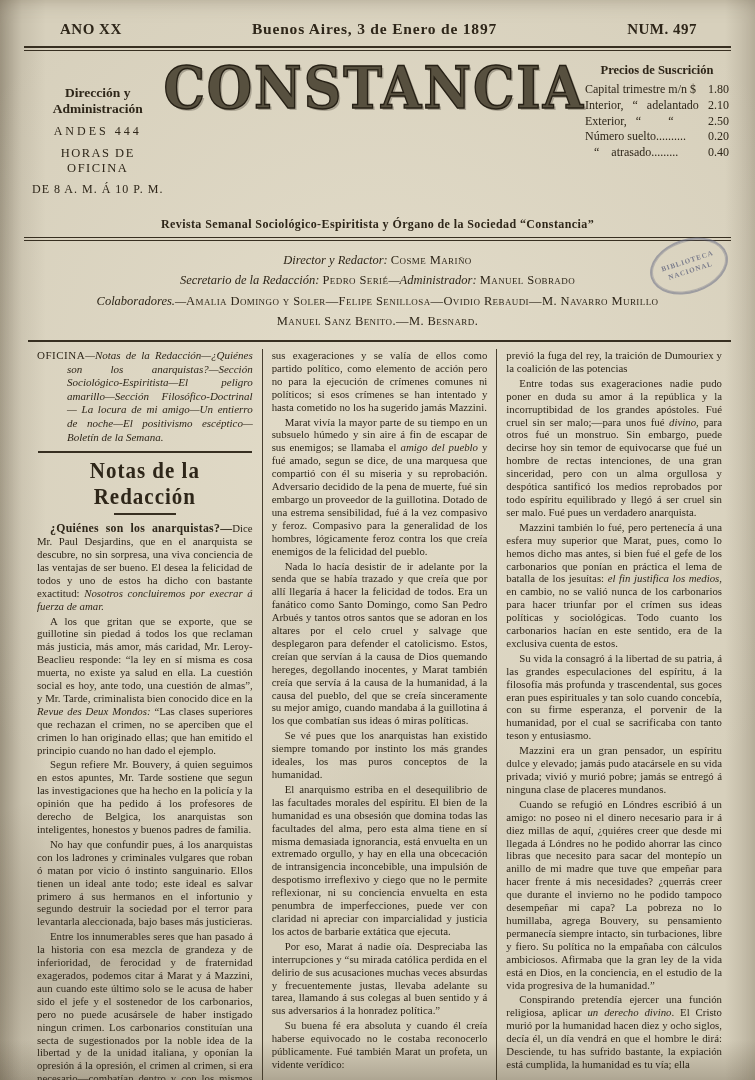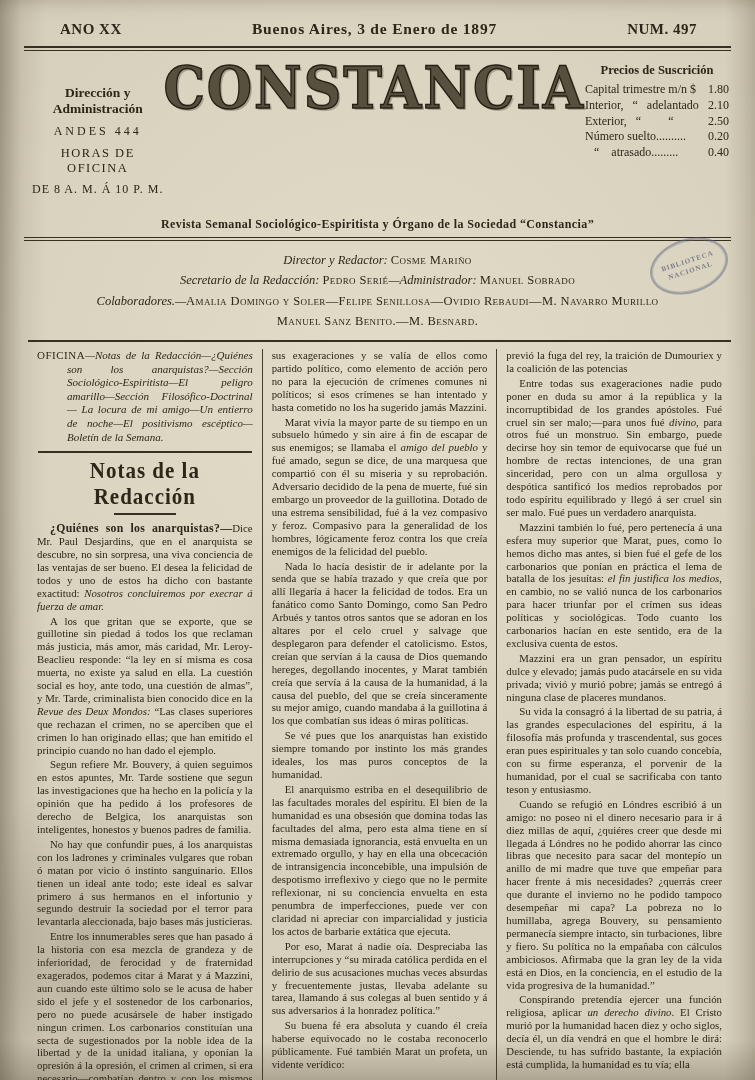--- a/index.html
+++ b/index.html
@@ -144,21 +144,21 @@
           <p>El anarquismo estriba en el desequilibrio de las facultades morales del espíritu. El bien de la humanidad es una obsesión que domina todas las facultades del alma, pero esta alma tiene en sí misma demasiada ignorancia, está envuelta en un extremado orgullo, y hay en ella una obcecación de intransigencia inconcebible, una impulsión de despotismo irreflexivo y ciego que no le permite reflexionar, ni su conciencia envuelta en esta penumbra de imperfecciones, puede ver con claridad ni apreciar con imparcialidad y justicia los actos de barbarie extática que ejecuta.</p>
           <p>Por eso, Marat á nadie oía. Despreciaba las interrupciones y “su mirada católica perdida en el delirio de sus acusaciones muchas veces absurdas y frecuentemente justas, llevaba adelante su tarea, llamando á sus colegas al buen sentido y á sus adversarios á la honradez política.”</p>
           <p>Su buena fé era absoluta y cuando él creía haberse equivocado no le costaba reconocerlo públicamente. Fué también Marat un profeta, un vidente verídico:</p>
         </div>
     </div>
     <div class="col">
       <div class="col-paras">
           <p class="flush">previó la fuga del rey, la traición de Dumouriex y la coalición de las potencias</p>
           <p>Entre todas sus exageraciones nadie pudo poner en duda su amor á la república y la incorruptibidad de los grandes apóstoles. Fué cruel sin ser malo;—para unos fué <i>divino</i>, para otros fué un monstruo. Sin embargo, puede decirse hoy sin temor de equivocarse que fué un hombre de rectas intenciones, de una gran sinceridad, pero con un alma orgullosa y despótica santificó los medios reprobados por todo espíritu equilibrado y llegó á ser cruel sin ser malo. Fué pues un verdadero anarquista.</p>
           <p>Mazzini también lo fué, pero pertenecía á una esfera muy superior que Marat, pues, como lo hemos dicho mas antes, si bien fué el gefe de los carbonarios que ponían en práctica el lema de batalla de los jesuítas: <i>el fin justifica los medios</i>, en cambio, no se valió nunca de los carbonarios para hacer triunfar por el crímen sus ideas políticas y sociológicas. Todo cuanto los carbonarios hacían en este sentido, era de la exclusiva cuenta de estos.</p>
+          <p>Su vida la consagró á la libertad de su patria, á las grandes especulaciones del espíritu, á la filosofía más profunda y trascendental, sus goces eran pues espirituales y tan solo cuando concebía, con su firme esperanza, el porvenir de la humanidad, por el cual se sacrificaba con tanto teson y entusiasmo.</p>
           <p>Mazzini era un gran pensador, un espíritu dulce y elevado; jamás pudo atacársele en su vida privada; vivió y murió pobre; jamás se entregó á ninguna clase de placeres mundanos.</p>
-          <p>Su vida la consagró á la libertad de su patria, á las grandes especulaciones del espíritu, á la filosofía más profunda y trascendental, sus goces eran pues espirituales y tan solo cuando concebía, con su firme esperanza, el porvenir de la humanidad, por el cual se sacrificaba con tanto teson y entusiasmo.</p>
           <p>Cuando se refugió en Lóndres escribió á un amigo: no poseo ni el dinero necesario para ir á diez millas de aquí, ¿quiéres creer que desde mi llegada á Lóndres no he podido ahorrar las cinco libras que necesito para sacar del montepío un anillo de mi madre que tuve que empeñar para hacer frente á mis necesidades? ¿querrás creer que durante el invierno no he podido tampoco desempeñar mi capa? La pobreza no lo humillaba, agrega Bouvery, su pensamiento permanecía siempre intacto, sin turbaciones, libre y fiero. Su política no la empañaba con cálculos ambiciosos. Afirmaba que la gran ley de la vida está en Dios, en la conciencia, en el estudio de la vida progresiva de la humanidad.”</p>
           <p>Conspirando pretendía ejercer una función religiosa, aplicar <i>un derecho divino</i>. El Cristo murió por la humanidad hacen diez y ocho siglos, decía él, un día vendrá en que el hombre le dirá: Desciende, tu has sufrido bastante, la expiación está cumplida, la humanidad es tu vía; ella</p>
         </div>
     </div>
   </div>
 
 </div>
 
 </body></html>

